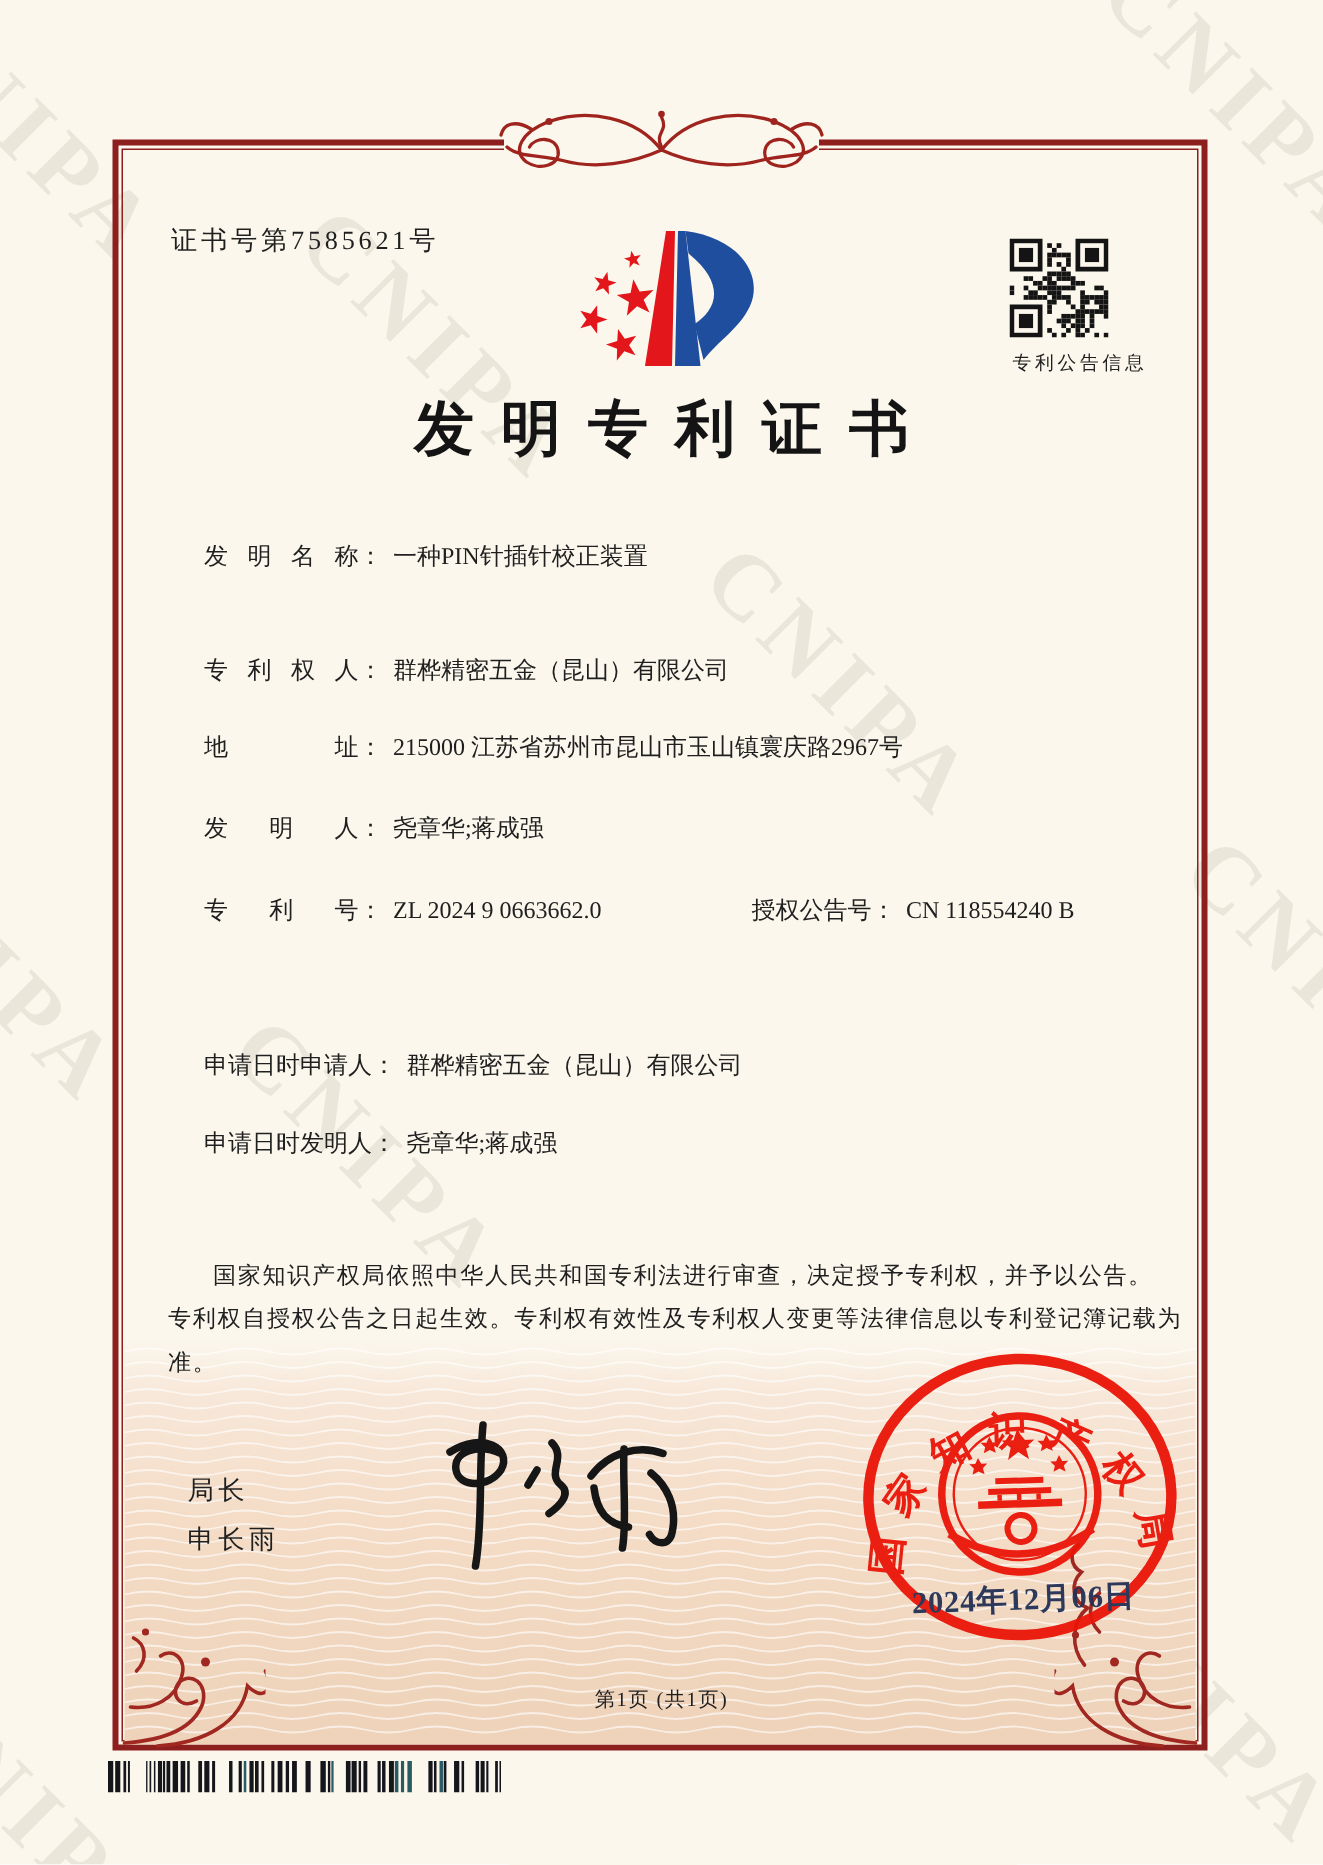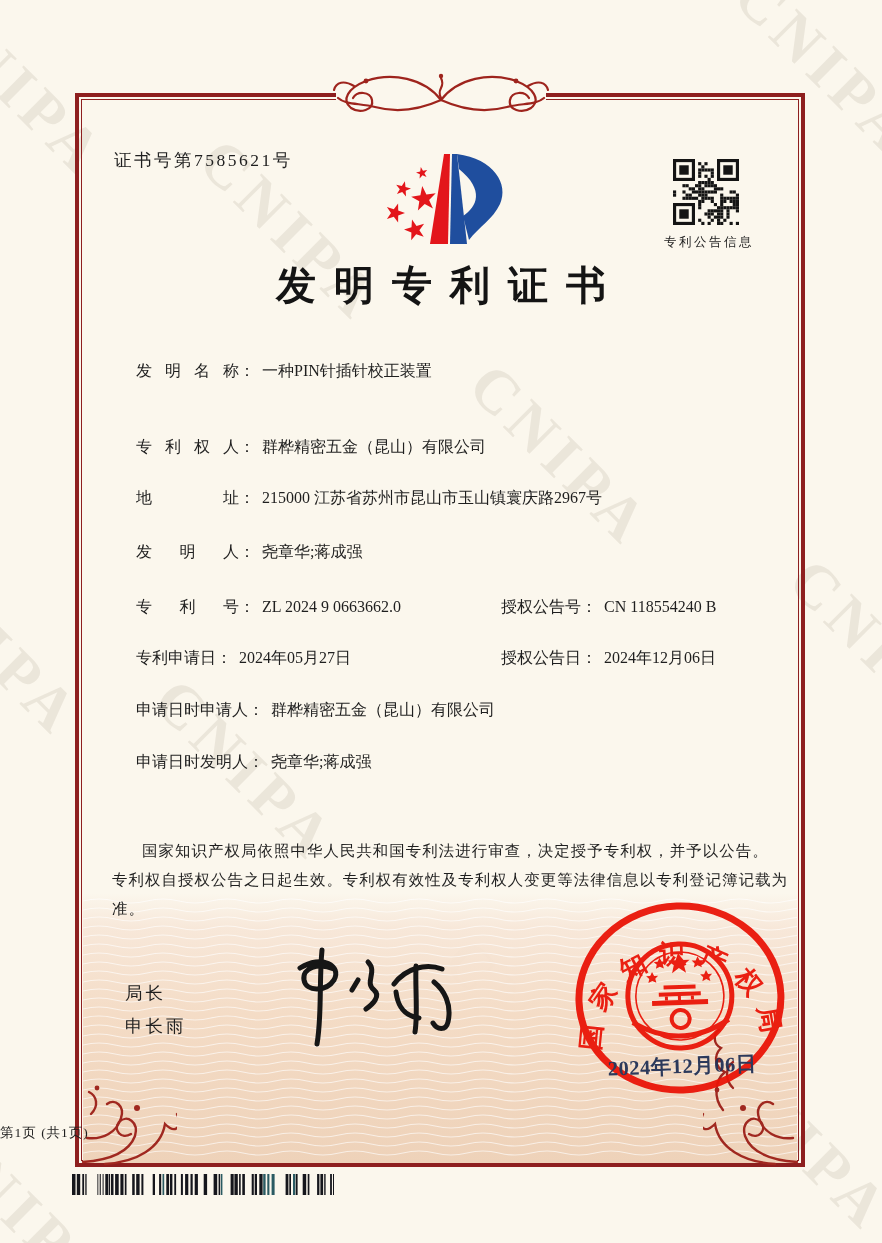--- a/index.html
+++ b/index.html
@@ -14,37 +14,37 @@
          border:4px solid #8e1f1f;box-sizing:border-box}
   .frame-inner{position:absolute;inset:2px;border:1px solid #8e1f1f}
   
   .band{position:absolute;left:83px;top:893px;width:714px;height:270px;
         background:linear-gradient(180deg,rgba(247,230,215,0) 0%,rgba(247,230,215,.9) 13%,
                    #f4dcc6 45%,#eed2b9 100%)}
   .band svg{position:absolute;left:0;top:0}
   .certno{position:absolute;left:114px;top:148px;font-size:17.5px;letter-spacing:2.5px}
   .logo{position:absolute;left:372px;top:146px;width:140px;height:106px}
   .qr{position:absolute;left:673px;top:159px;width:66px;height:66px}
-  .qrlabel{position:absolute;left:664px;top:234px;width:145px;text-align:left;
+  .qrlabel{position:absolute;left:620px;top:234px;width:145px;text-align:right;
            font-size:12.5px;letter-spacing:2.5px}
   .title{position:absolute;left:9px;top:258px;width:100%;text-align:center;
          font-size:40px;font-weight:600;letter-spacing:18px;color:#141414}
   .row{position:absolute;left:136px;font-size:16px;white-space:nowrap}
   .lbl{display:inline-block;width:103px;text-align:justify;text-align-last:justify}
   .lbl.n{width:auto;text-align:left;text-align-last:auto}
   .colon{display:inline-block;margin-right:7px}
   .col2{position:absolute;left:365px;top:0;white-space:nowrap}
   .decl{position:absolute;left:112px;top:836px;width:698px;font-size:15.4px;
         letter-spacing:1.1px;line-height:29px}
   .decl .l1{text-indent:30px}
   .duty{position:absolute;left:125px;font-size:17.5px;letter-spacing:3px}
   .sig{position:absolute;left:266px;top:938px;width:205px;height:112px}
   .seal{position:absolute;left:566px;top:901px;width:228px;height:198px;
         transform:rotate(-2deg);opacity:.95}
-  .footer{position:absolute;left:0;top:1124px;width:100%;
+  .footer{position:absolute;left:0;top:1124px;width:100%;text-align:center;
           font-size:13.5px;letter-spacing:1px}
   .barcode{position:absolute;left:72px;top:1174px;width:264px;height:21px}
   .orn-top{position:absolute;left:294px;top:64px;width:294px;height:72px}
   .fl-bl{position:absolute;left:77px;top:1068px;width:100px;height:100px}
   .fl-br{position:absolute;left:703px;top:1028px;width:100px;height:140px}
 </style>
 </head>
 <body>
 
 <div class="page">
@@ -304,24 +304,20 @@
   <div class="row" style="top:488px">
     <span class="lbl">地址</span><span class="colon">：</span><span>215000 江苏省苏州市昆山市玉山镇寰庆路2967号</span>
   </div>
   <div class="row" style="top:542px">
     <span class="lbl">发明人</span><span class="colon">：</span><span>尧章华;蒋成强</span>
   </div>
   <div class="row" style="top:597px">
     <span class="lbl">专利号</span><span class="colon">：</span><span>ZL 2024 9 0663662.0</span>
     <span class="col2"><span class="lbl n">授权公告号</span><span class="colon">：</span><span>CN 118554240 B</span></span>
   </div>
-  <div class="row" style="top:648px">
-    <span class="lbl n">专利申请日</span><span class="colon">：</span><span>2024年05月27日</span>
-    <span class="col2"><span class="lbl n">授权公告日</span><span class="colon">：</span><span>2024年12月06日</span></span>
-  </div>
   <div class="row" style="top:752px">
     <span class="lbl n">申请日时发明人</span><span class="colon">：</span><span>尧章华;蒋成强</span>
   </div>
   <div class="row" style="top:700px">
     <span class="lbl n">申请日时申请人</span><span class="colon">：</span><span>群桦精密五金（昆山）有限公司</span>
   </div>
 
   <div class="decl">
     <div class="l1">国家知识产权局依照中华人民共和国专利法进行审查，决定授予专利权，并予以公告。</div>
     <div class="l2">专利权自授权公告之日起生效。专利权有效性及专利权人变更等法律信息以专利登记簿记载为准。</div>

